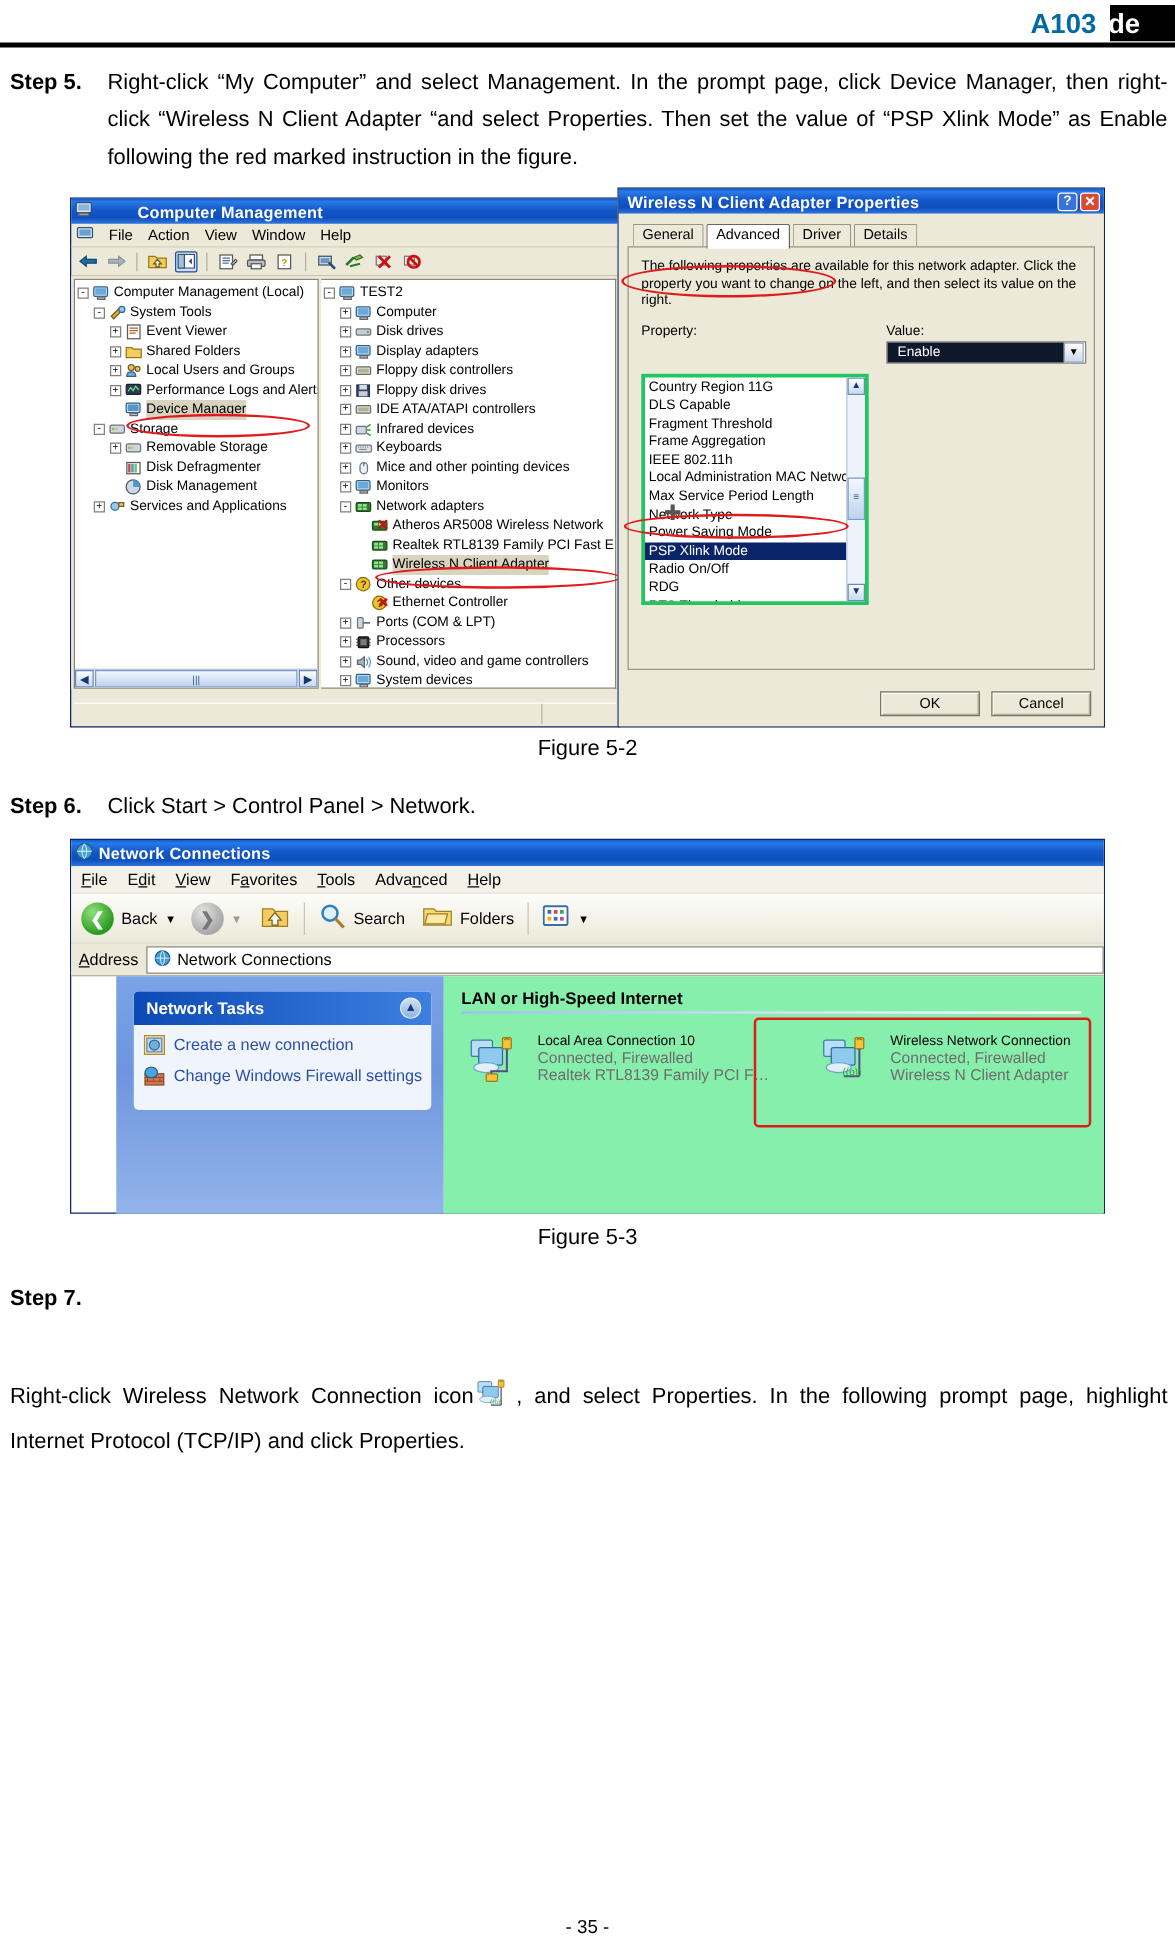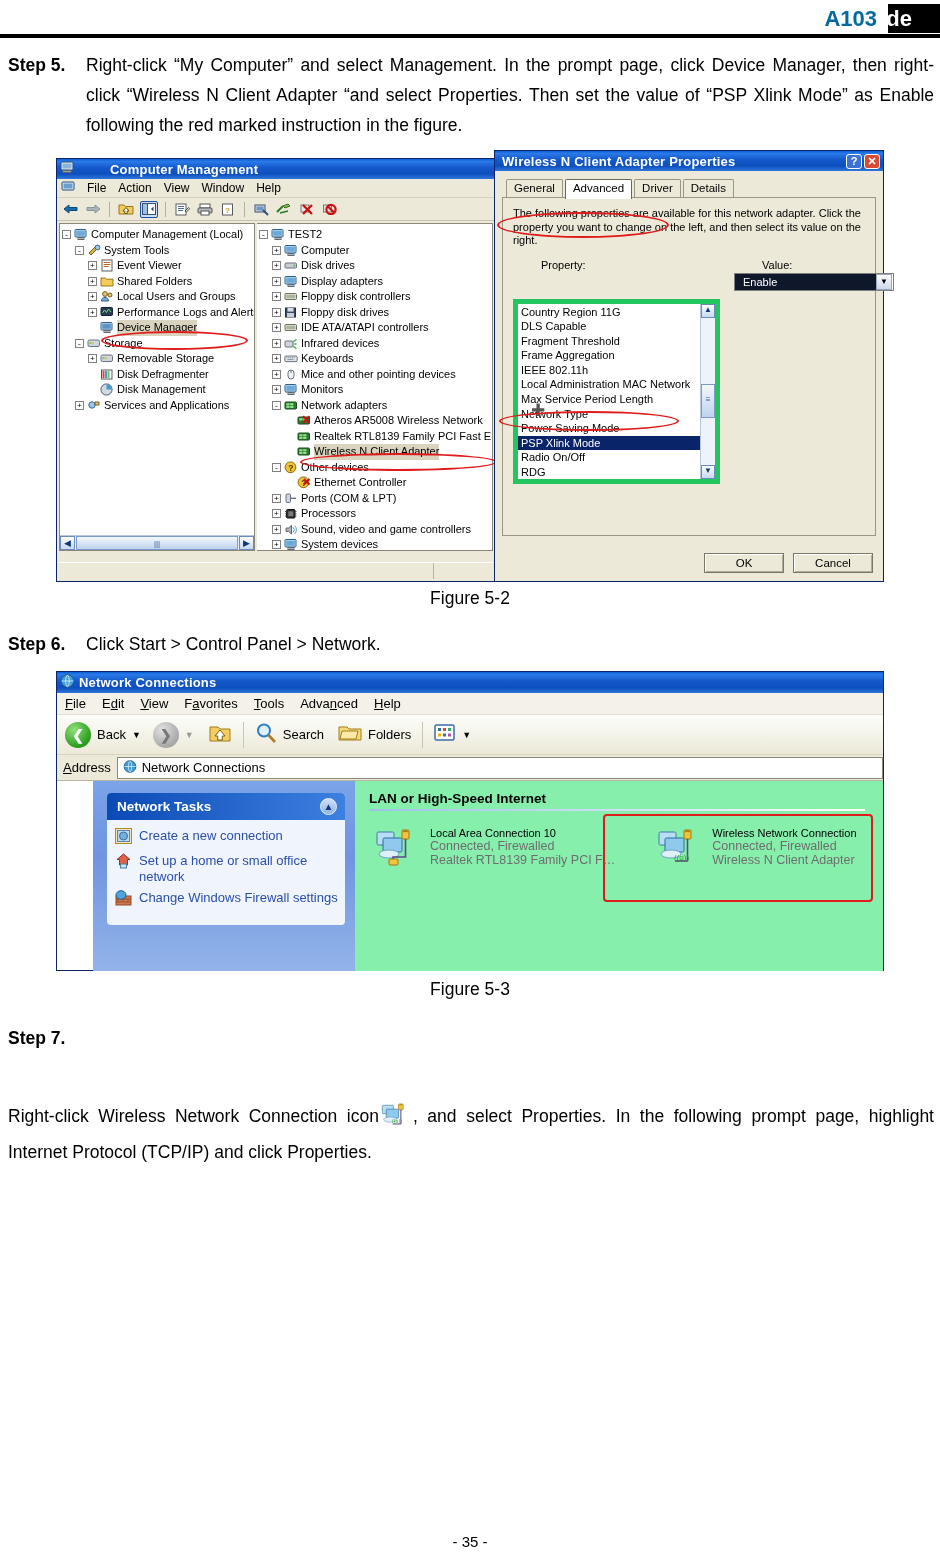--- a/index.html
+++ b/index.html
@@ -168,23 +168,23 @@
   .tab.active {
     background:#fff; font-weight:normal; padding-bottom:4px; margin-bottom:-2px;
     position:relative; z-index:3; border-color:#6b6757;
   }
   .tabpane {
     border:1px solid #9a9684; background:#ece9d8; padding:9px 10px;
     height:calc(100% - 58px); position:relative;
   }
   .dlg-desc { font-size:11px; line-height:13.5px; }
   .col2 { display:flex; gap:14px; margin-top:11px; }
-  .lbl { font-size:11px; margin-bottom:2px;margin-left:28px; }
+  .lbl { font-size:11px; margin-bottom:2px; }
   .listbox {
-    width:207px; height:185px; background:#fff; border:5px solid #22c55e;
+    width:182px; height:185px; background:#fff; border:3px solid #22c55e;
     position:relative; overflow:hidden; font-size:11px; line-height:14.6px;margin-top:28px;
   }
   .listbox .li { padding:0 3px; white-space:nowrap; }
   .listbox .li.sel { background:#0a246a; color:#fff; }
   .vscroll {
     position:absolute; right:0; top:0; width:15px; bottom:0;
     background:#eef3fb; border-left:1px solid #b9c7dd;
     display:flex; flex-direction:column; align-items:center;
   }
   .vs-arrow {
@@ -892,29 +892,20 @@
                     <rect x="0.5" y="0.5" width="16" height="15" fill="#f2e4b8" stroke="#b08c2e"></rect>
                     <rect x="2.5" y="2.5" width="12" height="11" fill="#bcd9ef" stroke="#5a89b0"></rect>
                     <ellipse cx="8.5" cy="8" rx="4" ry="4" fill="#74aede" stroke="#3b6d99"></ellipse>
                   </svg>
               </span>
               <span>Create a new connection</span>
             </div>
             <div class="task-item">
               <span class="ico">
                 <svg width="17" height="16" viewBox="0 0 17 16">
-                    <path d="M8.5 1 L15 6.5 H12.5 V12 H4.5 V6.5 H2Z" fill="#e0604a" stroke="#8d3526"></path>
-                    <rect x="5.5" y="11" width="6" height="4" fill="#cfe2f2" stroke="#4b7ca5"></rect>
-                  </svg>
-              </span>
-              <span>Set up a home or small office network</span>
-            </div>
-            <div class="task-item">
-              <span class="ico">
-                <svg width="17" height="16" viewBox="0 0 17 16">
                     <rect x="1" y="6" width="15" height="9" fill="#d4764c" stroke="#8d4a28"></rect>
                     <path d="M1 9h15M1 12h15M5 6v3M10 6v3M3 9v3M8 9v3M13 9v3" stroke="#8d4a28" stroke-width="0.8"></path>
                     <ellipse cx="6" cy="5" rx="5" ry="4.3" fill="#4ea3dd" stroke="#20628f"></ellipse>
                   </svg>
               </span>
               <span>Change Windows Firewall settings</span>
             </div>
           </div>
         </div>
       </div>

